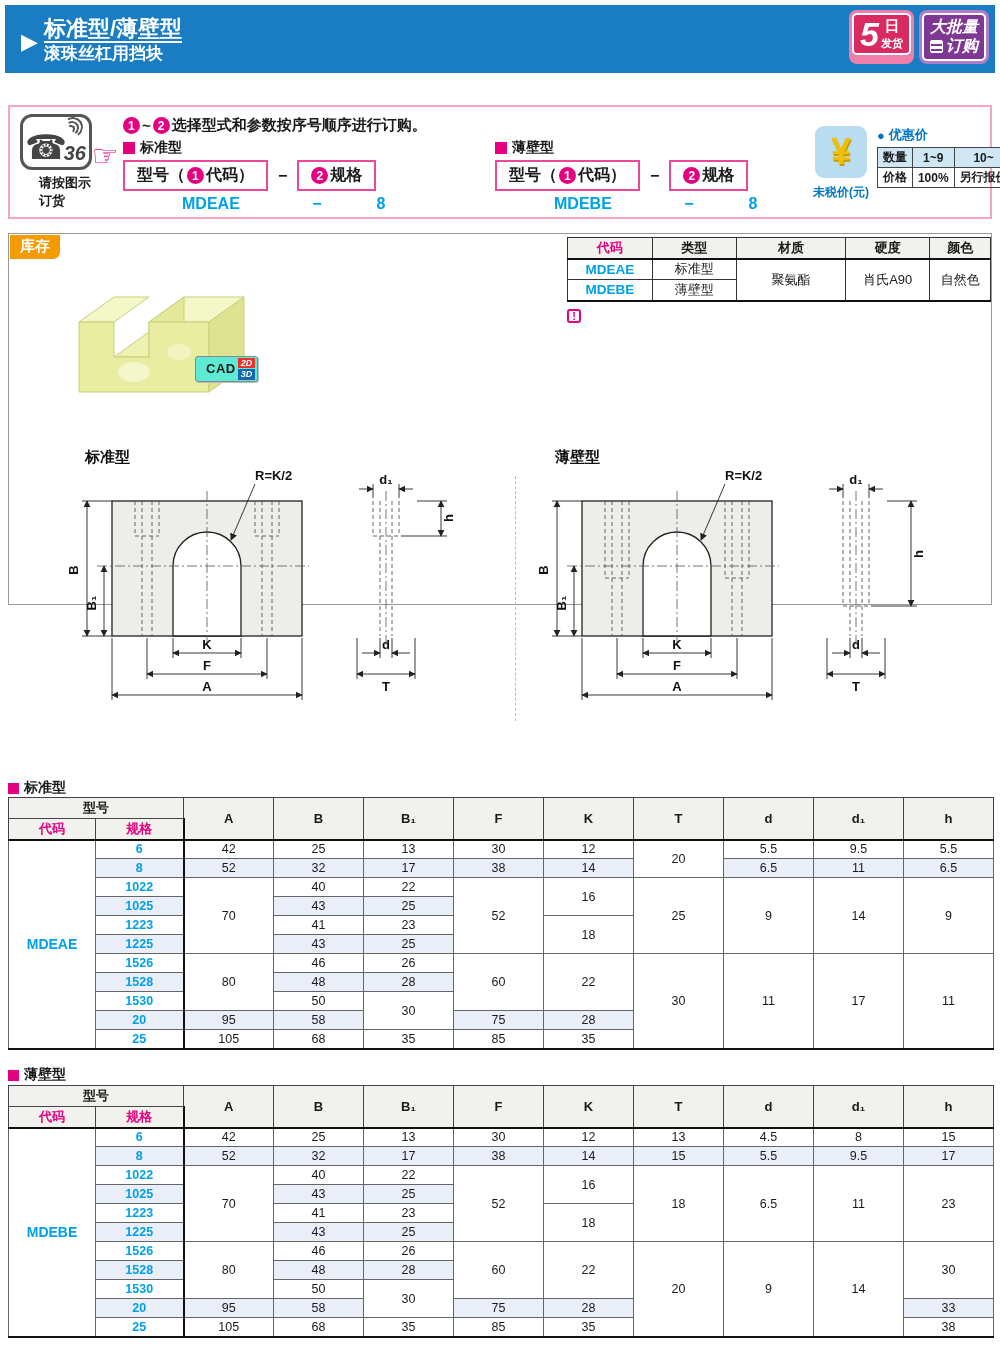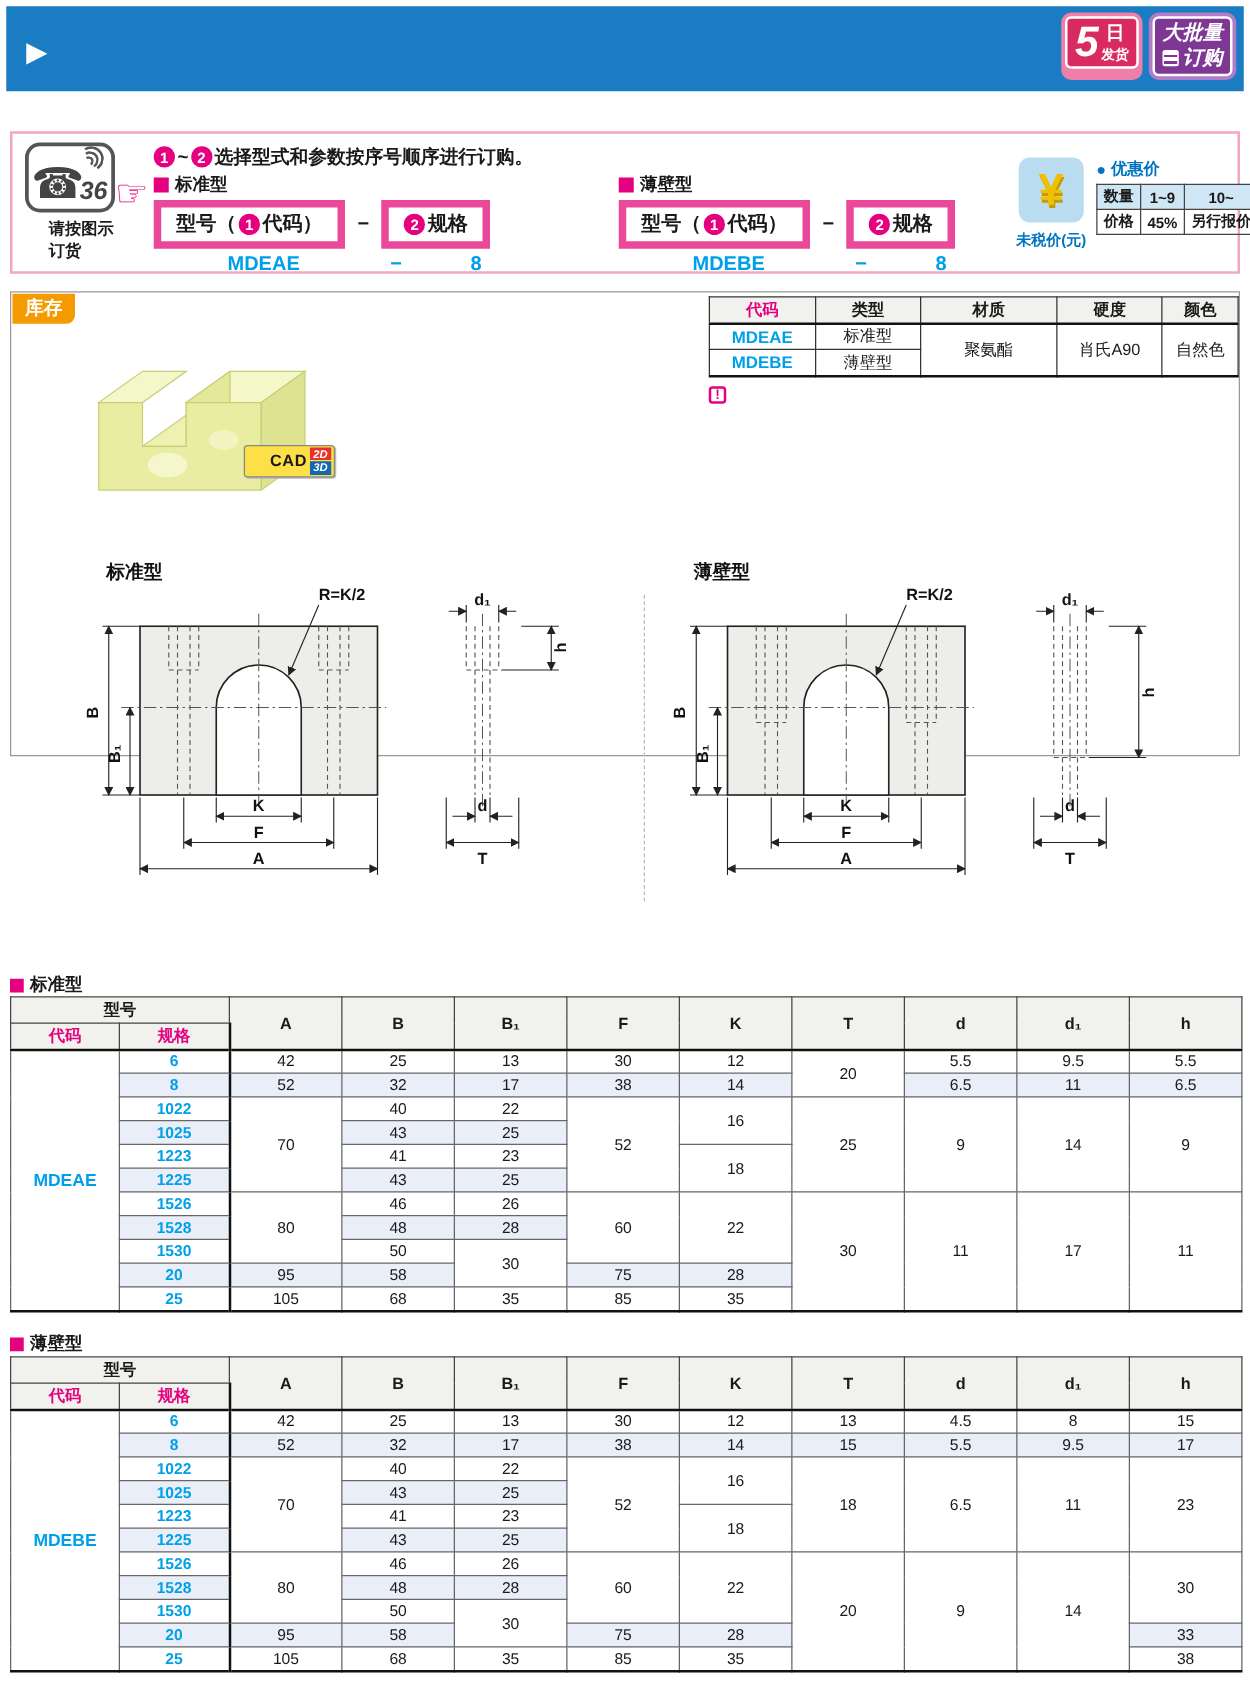--- a/index.html
+++ b/index.html
@@ -43,21 +43,21 @@
   .phone-cap { font-size:13px; font-weight:bold; margin-top:4px;margin-left:19px; }
   .hand { color:#e4007f; font-size:30px; margin:24px 4px 0 0; }
   .order-main { flex:1; display:flex; flex-direction:column; padding-top:2px; }
   .instr { display:flex; align-items:center; gap:2px; font-size:15px; font-weight:bold; }
   .num { display:inline-flex; width:17px; height:17px; background:#e4007f; color:#fff; border-radius:50%; font-size:12px; font-weight:bold; align-items:center; justify-content:center; flex:0 0 auto; }
   .groups { display:flex; margin-top:4px; gap:54px; }
   .grp { width:318px; }
   .grp-title { display:flex; align-items:center; gap:5px; font-size:14px; font-weight:bold; }
   .sq { width:12px; height:12px; background:#e4007f; display:inline-block; }
   .boxes { display:flex; align-items:center; margin-top:3px; }
-  .obox { border:6px solid #ec4899; padding:3px 12px; font-size:16px; font-weight:bold; display:flex; align-items:center; gap:2px; background:#fff; }
+  .obox { border:2px solid #ec4899; padding:3px 12px; font-size:16px; font-weight:bold; display:flex; align-items:center; gap:2px; background:#fff; }
   .odash { font-size:16px; font-weight:bold; margin:0 10px; }
   .code-line { display:flex; margin-top:4px; font-size:16px; font-weight:bold; color:#00a0e9; }
   .code-line .c1 { width:176px; text-align:center; }
   .code-line .cd { width:36px; text-align:center; color:#00a0e9; }
   .code-line .c2 { width:92px; text-align:center; }
   .price-wrap { width:208px; display:flex; gap:8px; padding-top:12px; }
   .yen-col { display:flex; flex-direction:column; align-items:center; }
   .yen-box { width:52px; height:52px; background:#badcf0; border-radius:9px; display:flex; align-items:center; justify-content:center; }
   .yen { color:#f0c000; font-size:36px; font-weight:bold; text-shadow:1px 2px 0 #c79a00; }
   .untaxed { color:#0075c2; font-size:12px; font-weight:bold; margin-top:6px; white-space:nowrap; }
@@ -65,21 +65,21 @@
   .deal-title { color:#0075c2; font-size:13px; font-weight:bold; display:flex; align-items:center; gap:4px; }
   .deal-dot { color:#0075c2; font-size:13px; }
   .deal-table { border-collapse:collapse; margin-top:3px; }
   .deal-table td { border:1px solid #444; font-size:12px; font-weight:bold; text-align:center; padding:1px 5px; white-space:nowrap; }
   .deal-table tr:first-child td { background:#cfe6f4; }
 
   
   .main-box { position:absolute; left:8px; top:233px; width:984px; height:372px; border:1px solid #999; background:#fff; }
   .stock-badge { position:absolute; left:1px; top:1px; background:#f59b00; color:#fff; font-size:15px; font-weight:bold; padding:2px 10px 3px; border-radius:0 0 7px 0; }
   .prod-svg { position:absolute; left:30px; top:18px; }
-  .cad-badge { position:absolute; left:186px; top:122px; display:flex; align-items:center; background:#fde047; border:1px solid #888; border-radius:3px; padding:1px 2px 1px 20px; box-shadow:1px 1px 0 #bbb; }
+  .cad-badge { position:absolute; left:186px; top:122px; display:flex; align-items:center; background:#5eead4; border:1px solid #888; border-radius:3px; padding:1px 2px 1px 10px; box-shadow:1px 1px 0 #bbb; }
   .cad-txt { font-size:13px; font-weight:bold; letter-spacing:0.5px; margin-right:2px; }
   .cad-col { display:flex; flex-direction:column; gap:1px; }
   .cad-2d,.cad-3d { color:#fff; font-size:9px; font-weight:bold; padding:0 3px; line-height:1.15;font-style:italic; }
   .cad-2d { background:#e8332a; }
   .cad-3d { background:#1368b4; }
 
   .info-table { position:absolute; left:558px; top:3px; border-collapse:collapse; table-layout:fixed; }
   .info-table th,.info-table td { border:1px solid #333; text-align:center; font-size:13px; height:21px; padding:0 2px; }
   .info-table th { background:#f1f1ed; font-weight:bold; }
   .info-table th.pink { color:#e4007f; }
@@ -105,20 +105,24 @@
   .dim-table tbody tr:nth-child(even) { background:#e9eef9; }
   .dim-table td.spec, .dim-table th.spec { border-right:2px solid #111; }
   .dim-table td.spec { color:#00a0e9; font-weight:bold; }
   .dim-table td.code { color:#00a0e9; font-weight:bold; font-size:14px; background:#fff; }
 </style>
 </head>
 <body>
 
 <div class="topbar">
   <div class="tri">▶</div>
+  <div class="sub-wrap">
+    <div class="sub1">标准型/薄壁型</div>
+    <div class="sub2">滚珠丝杠用挡块</div>
+  </div>
   <div class="badges">
     <div class="badge pink">
       <div class="badge-inner">
         <span class="b5">5</span>
         <span class="bcol">
           <span class="bday">日</span>
           <span class="bship">发货</span>
         </span>
       </div>
     </div>
@@ -218,21 +222,21 @@
       </div>
       <table class="deal-table">
         <tbody>
             <tr>
           <td>数量</td>
           <td>1~9</td>
           <td>10~</td>
         </tr>
         <tr>
           <td>价格</td>
-          <td>45%</td>
+          <td>100%</td>
           <td>另行报价</td>
         </tr>
       </tbody>
         </table>
     </div>
   </div>
 </div>
 
 <div class="main-box">
   <div class="stock-badge">库存</div>

